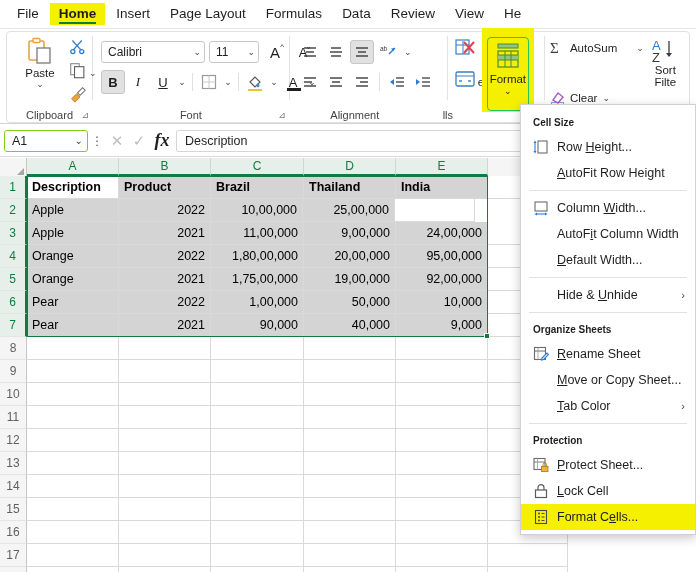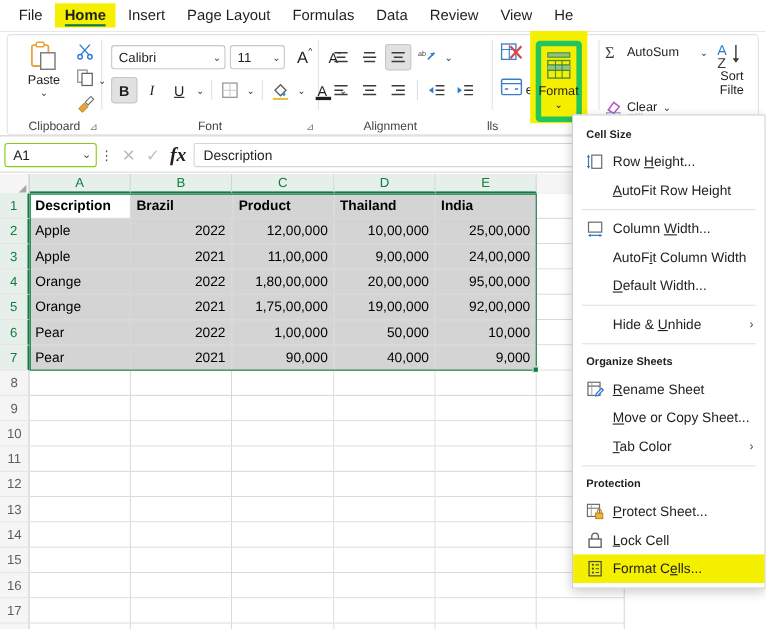--- a/index.html
+++ b/index.html
@@ -136,21 +136,21 @@
   #ins-label { position:absolute; left: 30px; top: 44px; font-size:11.5px; color:#201f1e; white-space:nowrap;}
   #format-btn {
     position:absolute; left: 34px; top: -4px;
     width: 52px; height: 84px;
     background: #f5f000;
     display:flex; flex-direction:column; align-items:center;
     padding-top: 9px;
   }
   #format-btn .fmtbox {
     width: 42px; height: 74px;
-    border: 5px solid #22c55e;
+    border: 1px solid #22c55e;
     border-radius: 4px;
     display:flex; flex-direction:column; align-items:center;
     padding-top: 4px;
   }
   #format-label { font-size: 11.5px; color:#201f1e; margin-top: 3px;}
   #format-caret { font-size: 9px; color:#201f1e; margin-top:1px;}
 
   
   #g-edit { width: 100px; }
   .editrow {
@@ -638,30 +638,29 @@
       <div class="rowh">13</div>
       <div class="rowh">14</div>
       <div class="rowh">15</div>
       <div class="rowh">16</div>
       <div class="rowh">17</div>
       <div class="rowh">18</div>
     </div>
   <div id="cells">
       <div class="row">
         <div class="cell active bold" style="width: 92px;">Description</div>
+        <div class="cell selected bold" style="width: 92px;">Product</div>
         <div class="cell selected bold" style="width: 93px;">Brazil</div>
-        <div class="cell selected bold" style="width: 92px;">Product</div>
         <div class="cell selected bold" style="width: 92px;">Thailand</div>
         <div class="cell selected bold" style="width: 92px;">India</div>
         <div class="cell" style="width: 80px;"></div>
       </div>
       <div class="row">
         <div class="cell selected" style="width: 92px;">Apple</div>
         <div class="cell selected num" style="width: 92px;">2022</div>
-        <div class="cell selected num" style="width: 93px;">12,00,000</div>
         <div class="cell selected num" style="width: 92px;">10,00,000</div>
         <div class="cell selected num" style="width: 92px;">25,00,000</div>
         <div class="cell" style="width: 80px;"></div>
       </div>
       <div class="row">
         <div class="cell selected" style="width: 92px;">Apple</div>
         <div class="cell selected num" style="width: 92px;">2021</div>
         <div class="cell selected num" style="width: 93px;">11,00,000</div>
         <div class="cell selected num" style="width: 92px;">9,00,000</div>
         <div class="cell selected num" style="width: 92px;">24,00,000</div>

